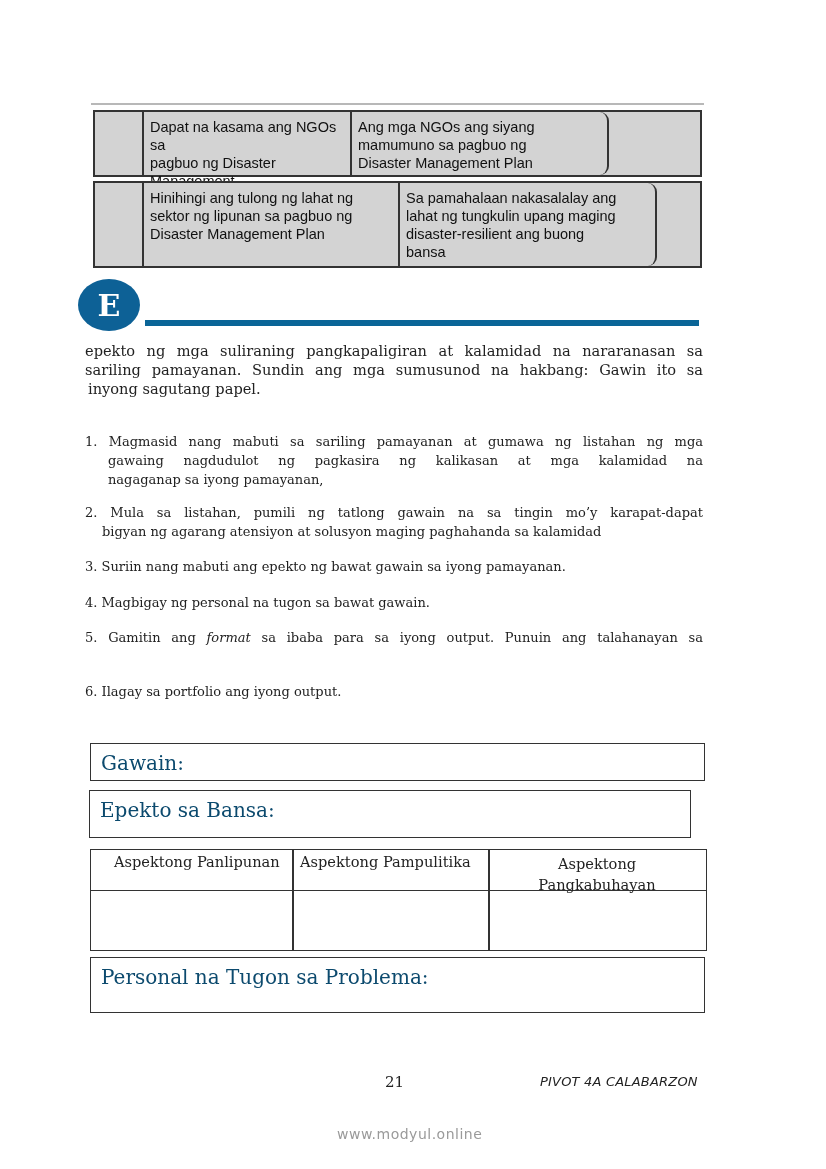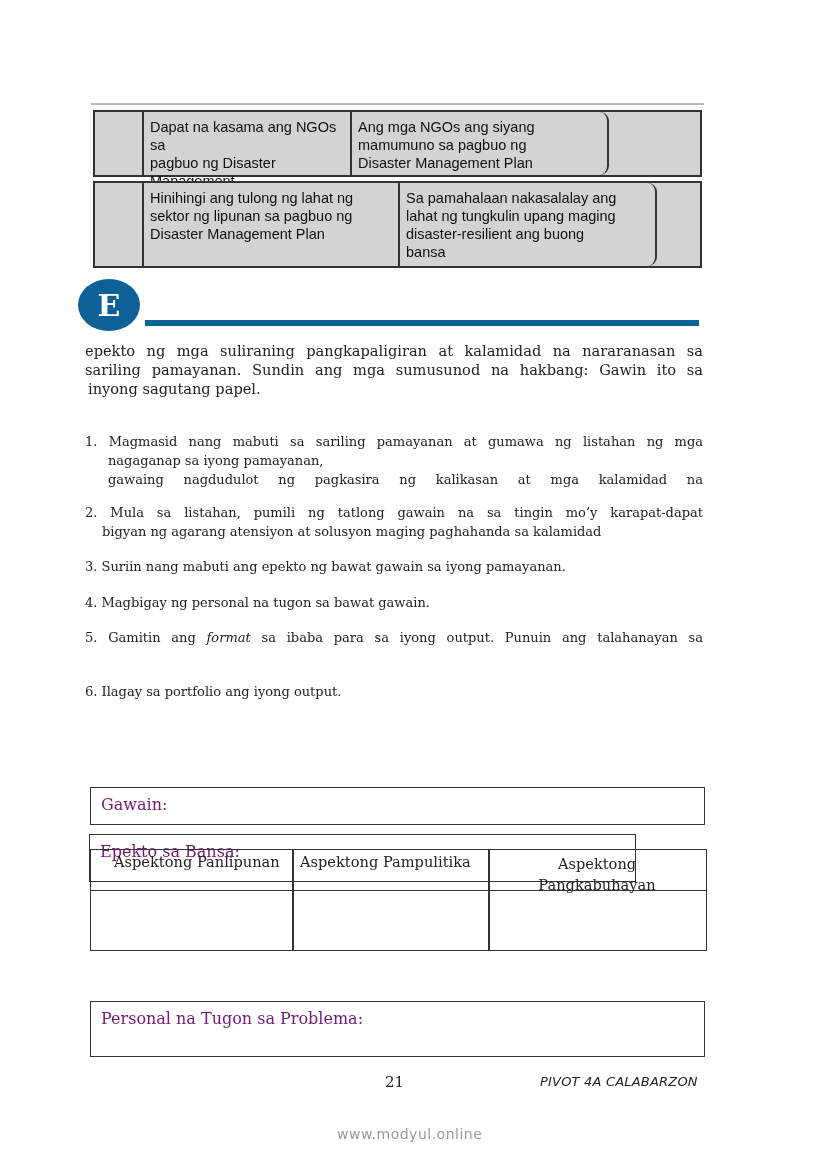--- a/index.html
+++ b/index.html
@@ -29,24 +29,24 @@
   .intro .l { display: block; text-align: justify; text-align-last: justify; }
   .intro .l.end { text-align-last: left; padding-left: 3px; }
 
   .step { left: 85px; width: 618px; font-size: 13px; line-height: 19px; color: #222; }
   .step .l { display: block; text-align: justify; text-align-last: justify; }
   .step .l.end { text-align-last: left; }
   .ind1 { padding-left: 23px; }
   .ind2 { padding-left: 17px; }
 
   
-  .box { border: 1.5px solid #333; box-sizing: border-box; font-size: 16px; color: #701a75; margin-top: 44px; }
+  .box { border: 1.5px solid #333; box-sizing: border-box; font-size: 20px; color: #0c4a6e; }
   .box .lbl { position: absolute; left: 10px; top: 7px; }
   .gawain-box { left: 90px; top: 743px; width: 615px; height: 38px; }
-  .epekto-box { left: 89px; top: 790px; width: 547px; height: 48px; }
+  .epekto-box { left: 89px; top: 790px; width: 602px; height: 48px; }
   .aspect-table { left: 90px; top: 849px; width: 617px; height: 102px; border: 1.5px solid #333; box-sizing: border-box; font-size: 14.6px; color: #222; }
   .aspect-table .hdr { position: absolute; top: 0; height: 41px; border-bottom: 1.5px solid #333; box-sizing: border-box; line-height: 21px; }
   .aspect-table .vline { position: absolute; top: 0; bottom: 0; width: 1.5px; background: #333; }
   .personal-box { left: 90px; top: 957px; width: 615px; height: 56px; }
 
   .footer-num { left: 385px; top: 1073px; font-size: 15px; color: #222; }
   .footer-brand { left: 540px; top: 1074px; font-family: "DejaVu Sans", sans-serif; font-style: italic; font-size: 13px; color: #222; letter-spacing: 0.2px; }
   .watermark { left: 337px; top: 1126px; font-family: "DejaVu Sans", sans-serif; font-size: 14px; color: #9a9a9a; letter-spacing: 0.5px; }
 </style>
 </head>
@@ -91,22 +91,22 @@
 <div class="abs blue-rule"></div>
 
 <div class="abs para intro">
   <span class="l">epekto ng mga suliraning pangkapaligiran at kalamidad na nararanasan sa</span>
   <span class="l">sariling pamayanan. Sundin ang mga sumusunod na hakbang: Gawin ito sa</span>
   <span class="l end">inyong sagutang papel.</span>
 </div>
 
 <div class="abs step" style="top:432px;">
   <span class="l"><span>1.</span> <span>Magmasid nang mabuti sa sariling pamayanan at gumawa ng listahan ng mga</span></span>
+  <span class="l ind1">gawaing nagdudulot ng pagkasira ng kalikasan at mga kalamidad na</span>
   <span class="l end ind1">nagaganap sa iyong pamayanan,</span>
-  <span class="l ind1">gawaing nagdudulot ng pagkasira ng kalikasan at mga kalamidad na</span>
 </div>
 
 <div class="abs step" style="top:503px;">
   <span class="l"><span>2.</span> <span>Mula sa listahan, pumili ng tatlong gawain na sa tingin mo’y karapat-dapat</span></span>
   <span class="l end ind2">bigyan ng agarang atensiyon at solusyon maging paghahanda sa kalamidad</span>
 </div>
 
 <div class="abs step" style="top:557px;">
   <span class="l end"><span>3.</span> <span>Suriin nang mabuti ang epekto ng bawat gawain sa iyong pamayanan.</span></span>
 </div>

